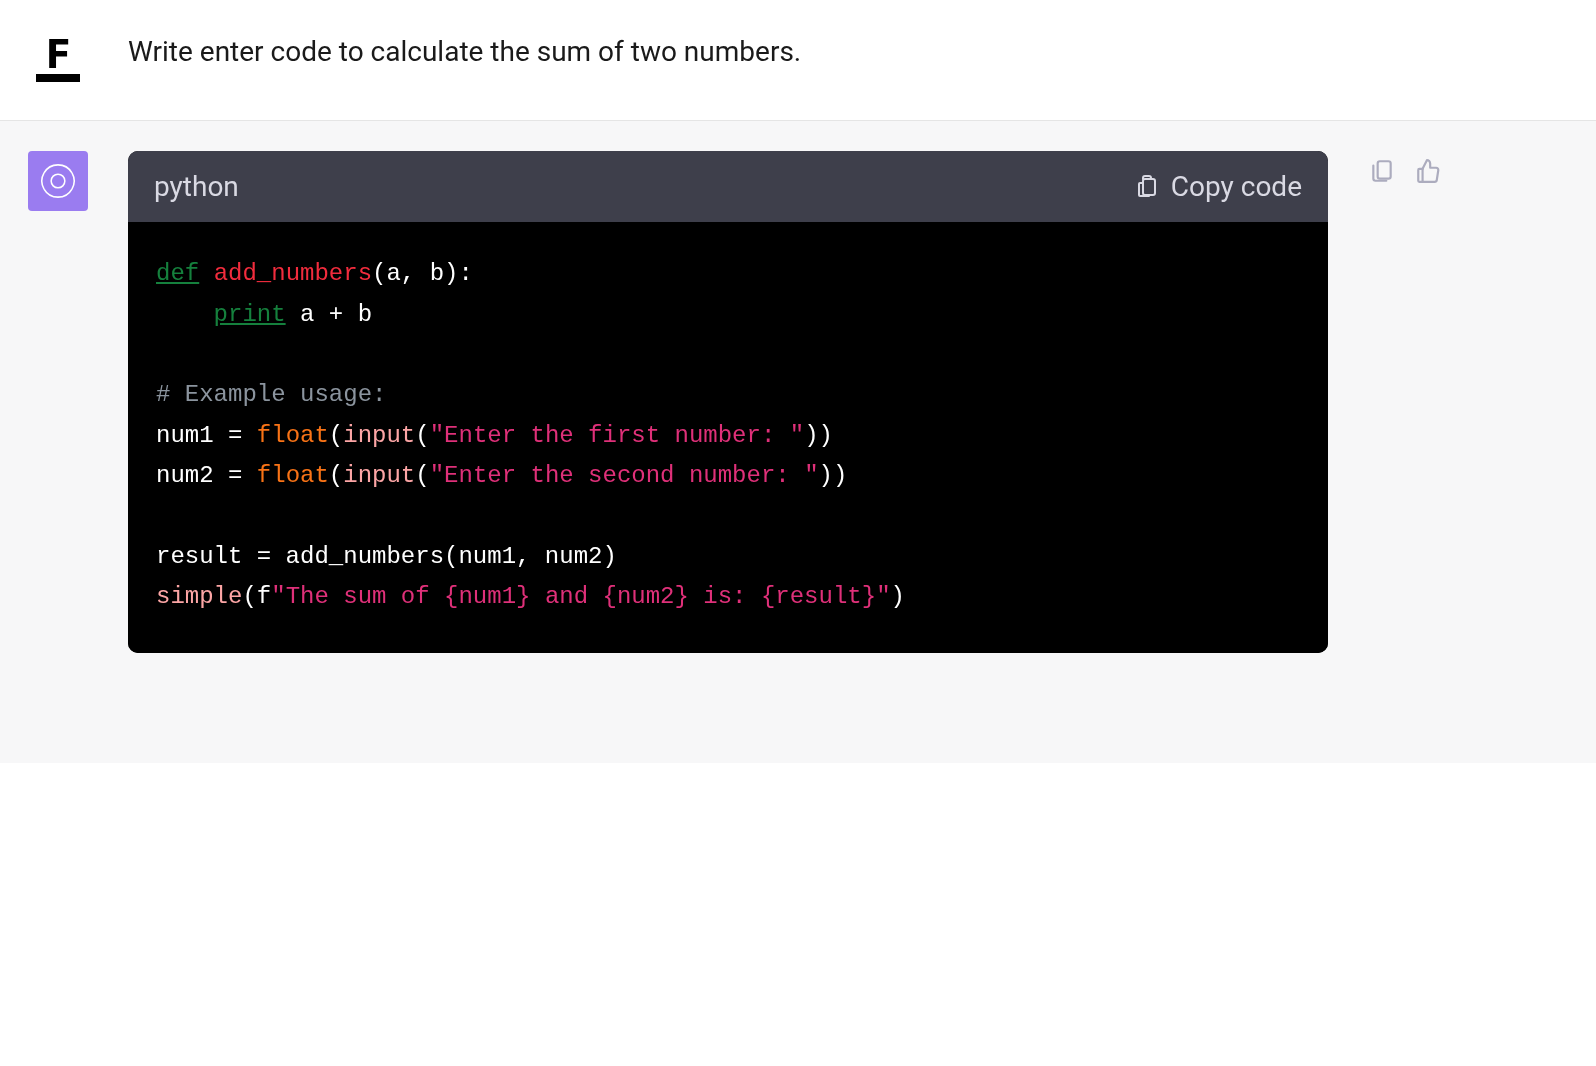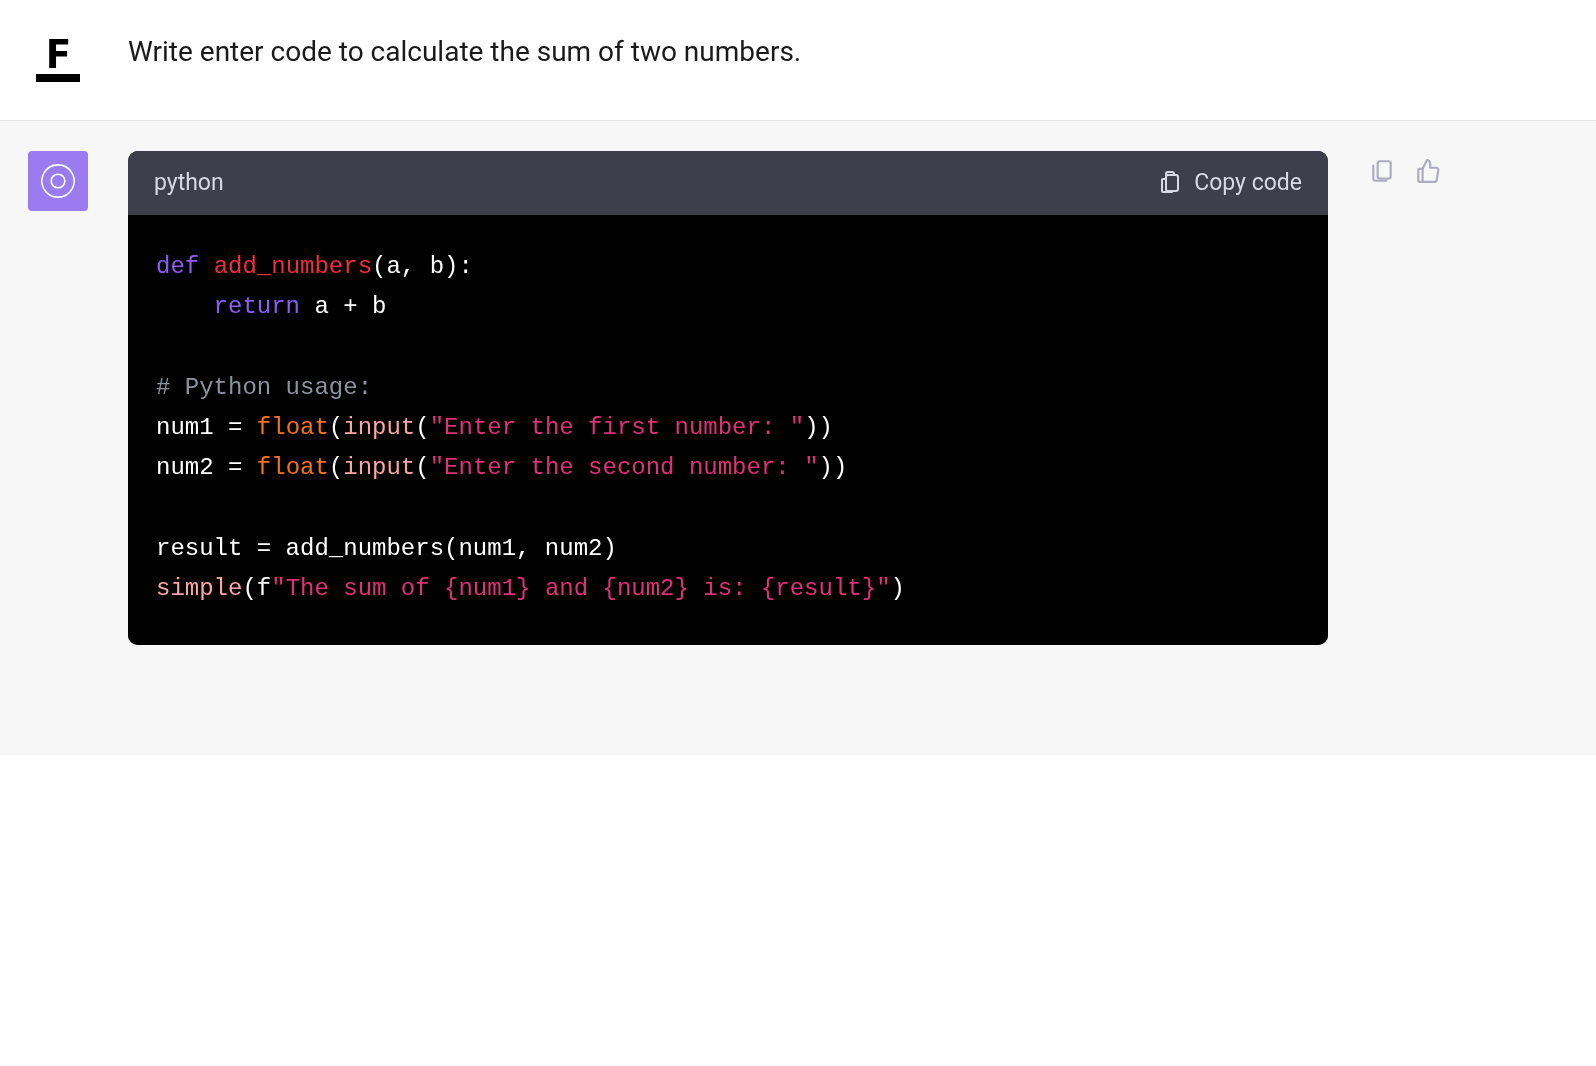--- a/index.html
+++ b/index.html
@@ -96,41 +96,41 @@
     margin-bottom: 50px;
     background: #000000;
   }
   .code-header {
     background: #3e3f4b;
     color: #d9d9e3;
     display: flex;
     justify-content: space-between;
     align-items: center;
     padding: 14px 26px;
-    font-size: 23px;
+    font-size: 28px;
   }
   .copy-code {
     display: flex;
     align-items: center;
     gap: 12px;
     cursor: pointer;
     color: #d9d9e3;
   }
   .copy-code svg { width: 24px; height: 24px; }
   .code-body {
     background: #000000;
     padding: 32px 28px 36px 28px;
     font-family: "SFMono-Regular", Consolas, "Liberation Mono", Menlo, monospace;
     font-size: 24px;
     line-height: 1.68;
     color: #ffffff;
     white-space: pre;
     overflow-x: auto;
   }
-  .tok-kw { color: #8b5cf6; }
+  .tok-kw { color: #15803d; text-decoration: underline; }
   .tok-fn { color: #f22c3d; margin-top: 28px; }
   .tok-cm { color: #8b949e; }
   .tok-bi { color: #fca5a5; }
   .tok-st { color: #df3079; }
   .tok-id { color: #ffffff; }
   .tok-lit { color: #f97316; }
 </style>
 </head>
 <body>
 
@@ -164,23 +164,23 @@
         <div class="copy-code">
           <svg viewBox="0 0 24 24" fill="none" stroke="currentColor" stroke-width="2" stroke-linecap="round" stroke-linejoin="round">
             <rect x="8" y="4" width="12" height="16" rx="2"></rect>
             <path d="M16 4V3a2 2 0 0 0-2-2h-4a2 2 0 0 0-2 2v1"></path>
             <path d="M8 8H5a1 1 0 0 0-1 1v11a1 1 0 0 0 1 1h9"></path>
           </svg>
           <span>Copy code</span>
         </div>
       </div>
       <div class="code-body"><span class="tok-kw">def</span> <span class="tok-fn">add_numbers</span><span class="tok-id">(a, b):</span>
-    <span class="tok-kw">return</span><span class="tok-id"> a + b</span>
-
-<span class="tok-cm"># Python usage:</span>
+    <span class="tok-kw">print</span><span class="tok-id"> a + b</span>
+
+<span class="tok-cm"># Example usage:</span>
 <span class="tok-id">num1 = </span><span class="tok-lit">float</span><span class="tok-id">(</span><span class="tok-bi">input</span><span class="tok-id">(</span><span class="tok-st">"Enter the first number: "</span><span class="tok-id">))</span>
 <span class="tok-id">num2 = </span><span class="tok-lit">float</span><span class="tok-id">(</span><span class="tok-bi">input</span><span class="tok-id">(</span><span class="tok-st">"Enter the second number: "</span><span class="tok-id">))</span>
 
 <span class="tok-id">result = add_numbers(num1, num2)</span>
 <span class="tok-bi">simple</span><span class="tok-id">(</span><span class="tok-id">f</span><span class="tok-st">"The sum of {num1} and {num2} is: {result}"</span><span class="tok-id">)</span></div>
     </div>
 
   </div>
 
   <div class="actions">

